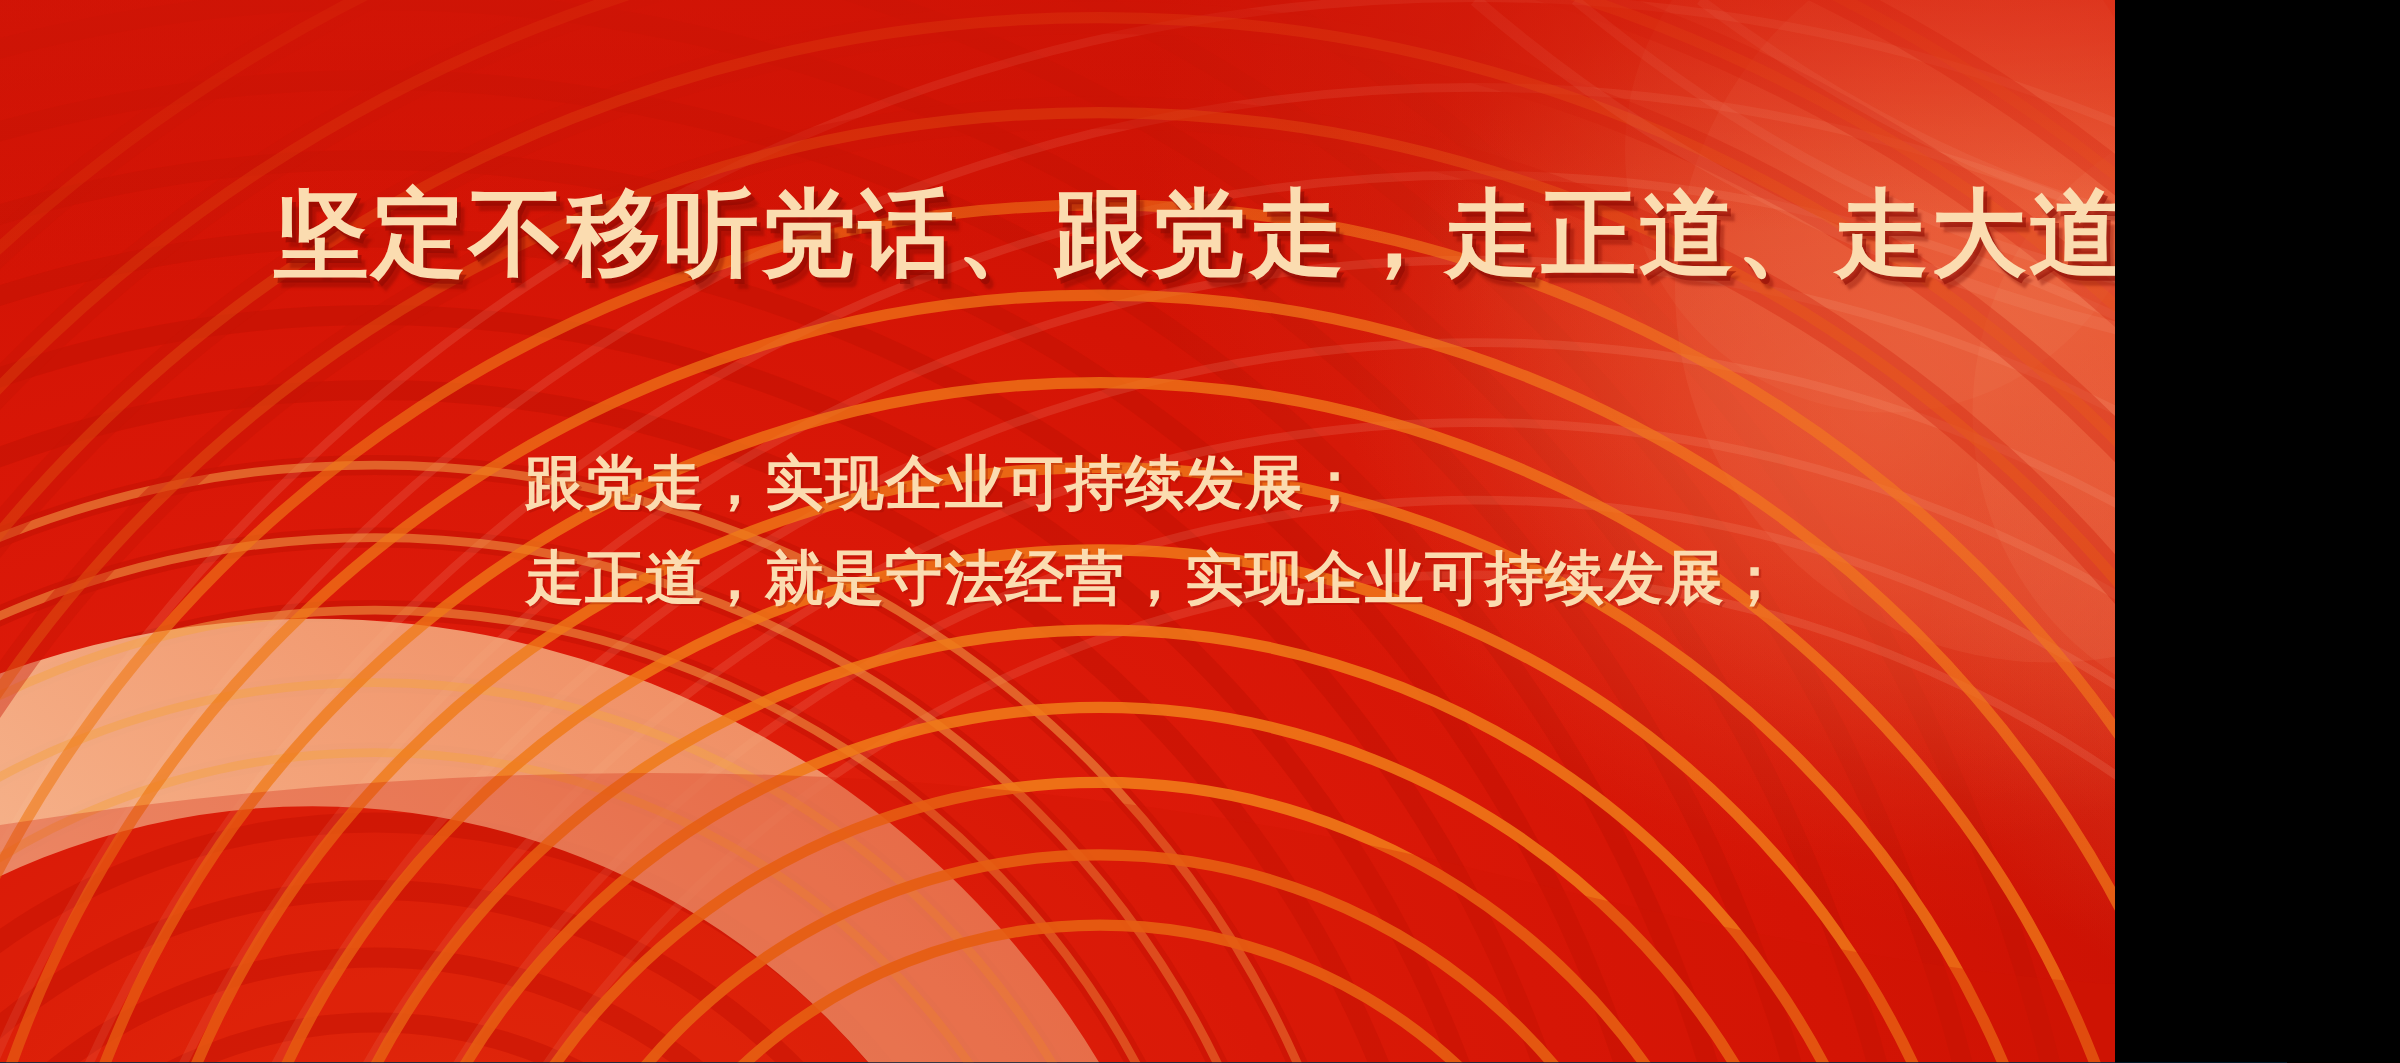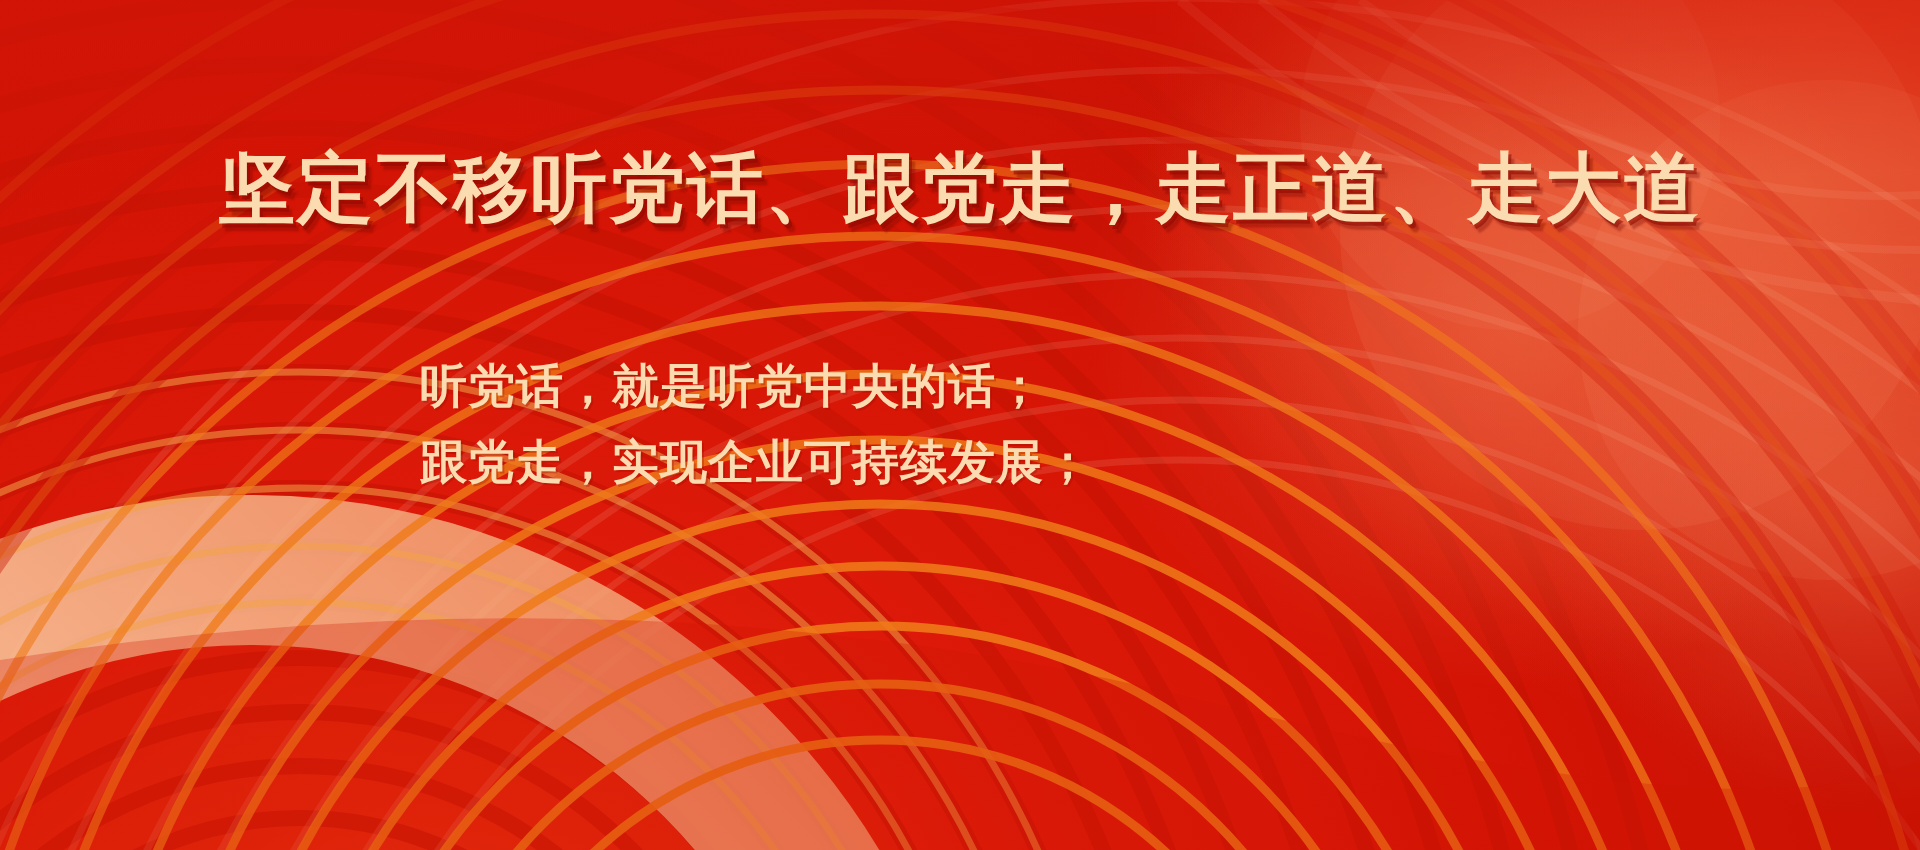--- a/index.html
+++ b/index.html
@@ -2,21 +2,21 @@
 <html><head>
 <meta charset="utf-8">
 <style>
   html, body {
     margin: 0;
     padding: 0;
     background: #000;
   }
   #poster {
     position: relative;
-    width: 1920px;
+    width: 1692px;
     height: 850px;
     overflow: hidden;
     font-family: "Liberation Sans", "DejaVu Sans", sans-serif;
     background: #0369a1;
   }
 
   
   .bg-base {
     position: absolute;
     inset: 0;
@@ -207,18 +207,18 @@
   <div class="bg-wash-right"></div>
   <div class="bg-wash-top"></div>
 
   <div class="content">
 
     <div class="title-wrap">
       <h1 class="title" style="margin: 0px;">坚定不移听党话、跟党走，走正道、走大道</h1>
     </div>
 
     <div class="body-wrap">
-      <p class="body-line" style="margin: 0px;">听党话，就是听党中央的话；</p>
       <p class="body-line" style="margin: 0px;">跟党走，实现企业可持续发展；</p>
+      <p class="body-line" style="margin: 0px;">走正道，就是守法经营，实现企业可持续发展；</p>
     </div>
 
   </div>
 </div>
 
 </body></html>

